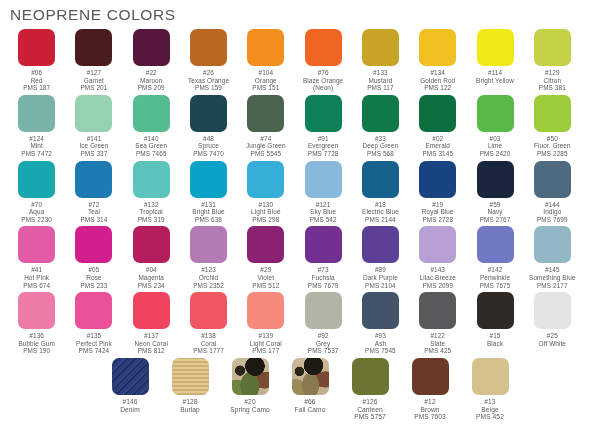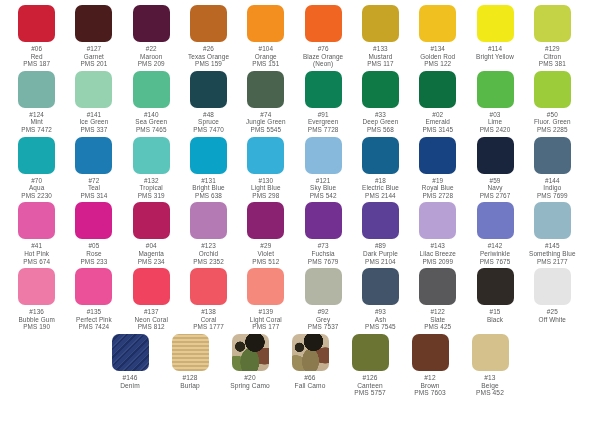--- a/index.html
+++ b/index.html
@@ -61,20 +61,21 @@
   .labels .ln { display: block; }
   .row-last .cell { width: 60px; }
   .row-last { padding-left: 92px; }
   .row-last .labels { font-size: 6.6px; }
 </style>
 </head>
 <body>
 
 <div class="page">
 
+  <div class="title">NEOPRENE COLORS</div>
 
   <div class="grid">
     <div class="row">
         <div class="cell">
           <div class="swatch" style="background: rgb(204, 32, 54);"></div>
           <div class="labels">
             <span class="ln">#06</span>
             <span class="ln">Red</span>
             <span class="ln">PMS 187</span>
           </div>

